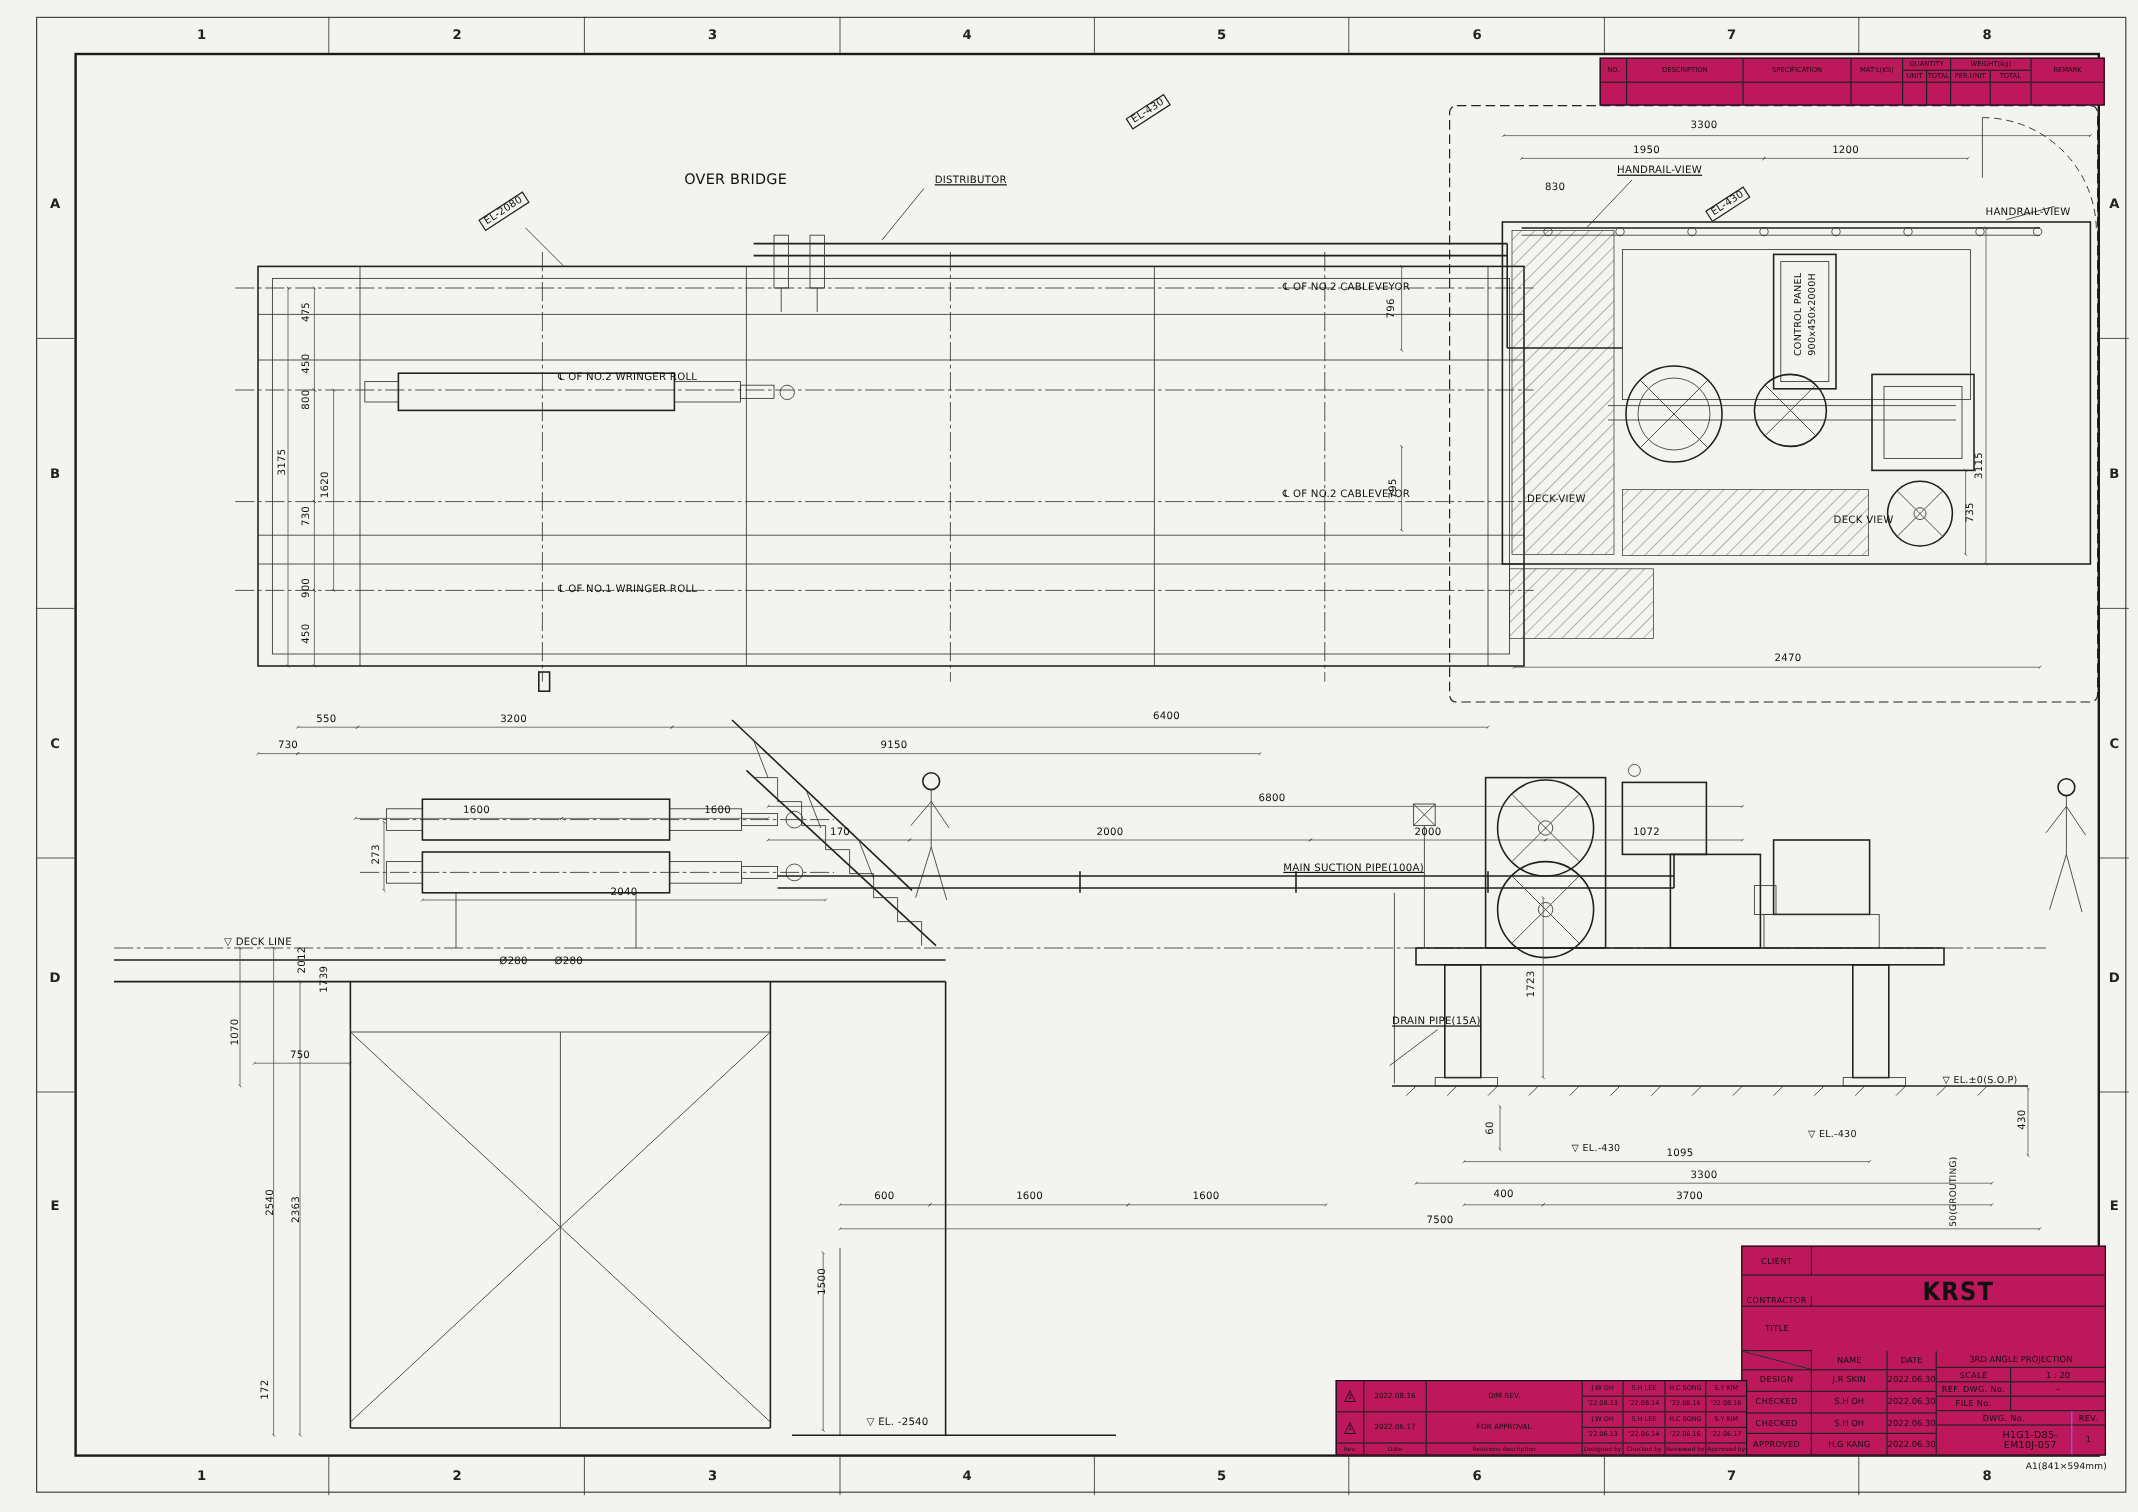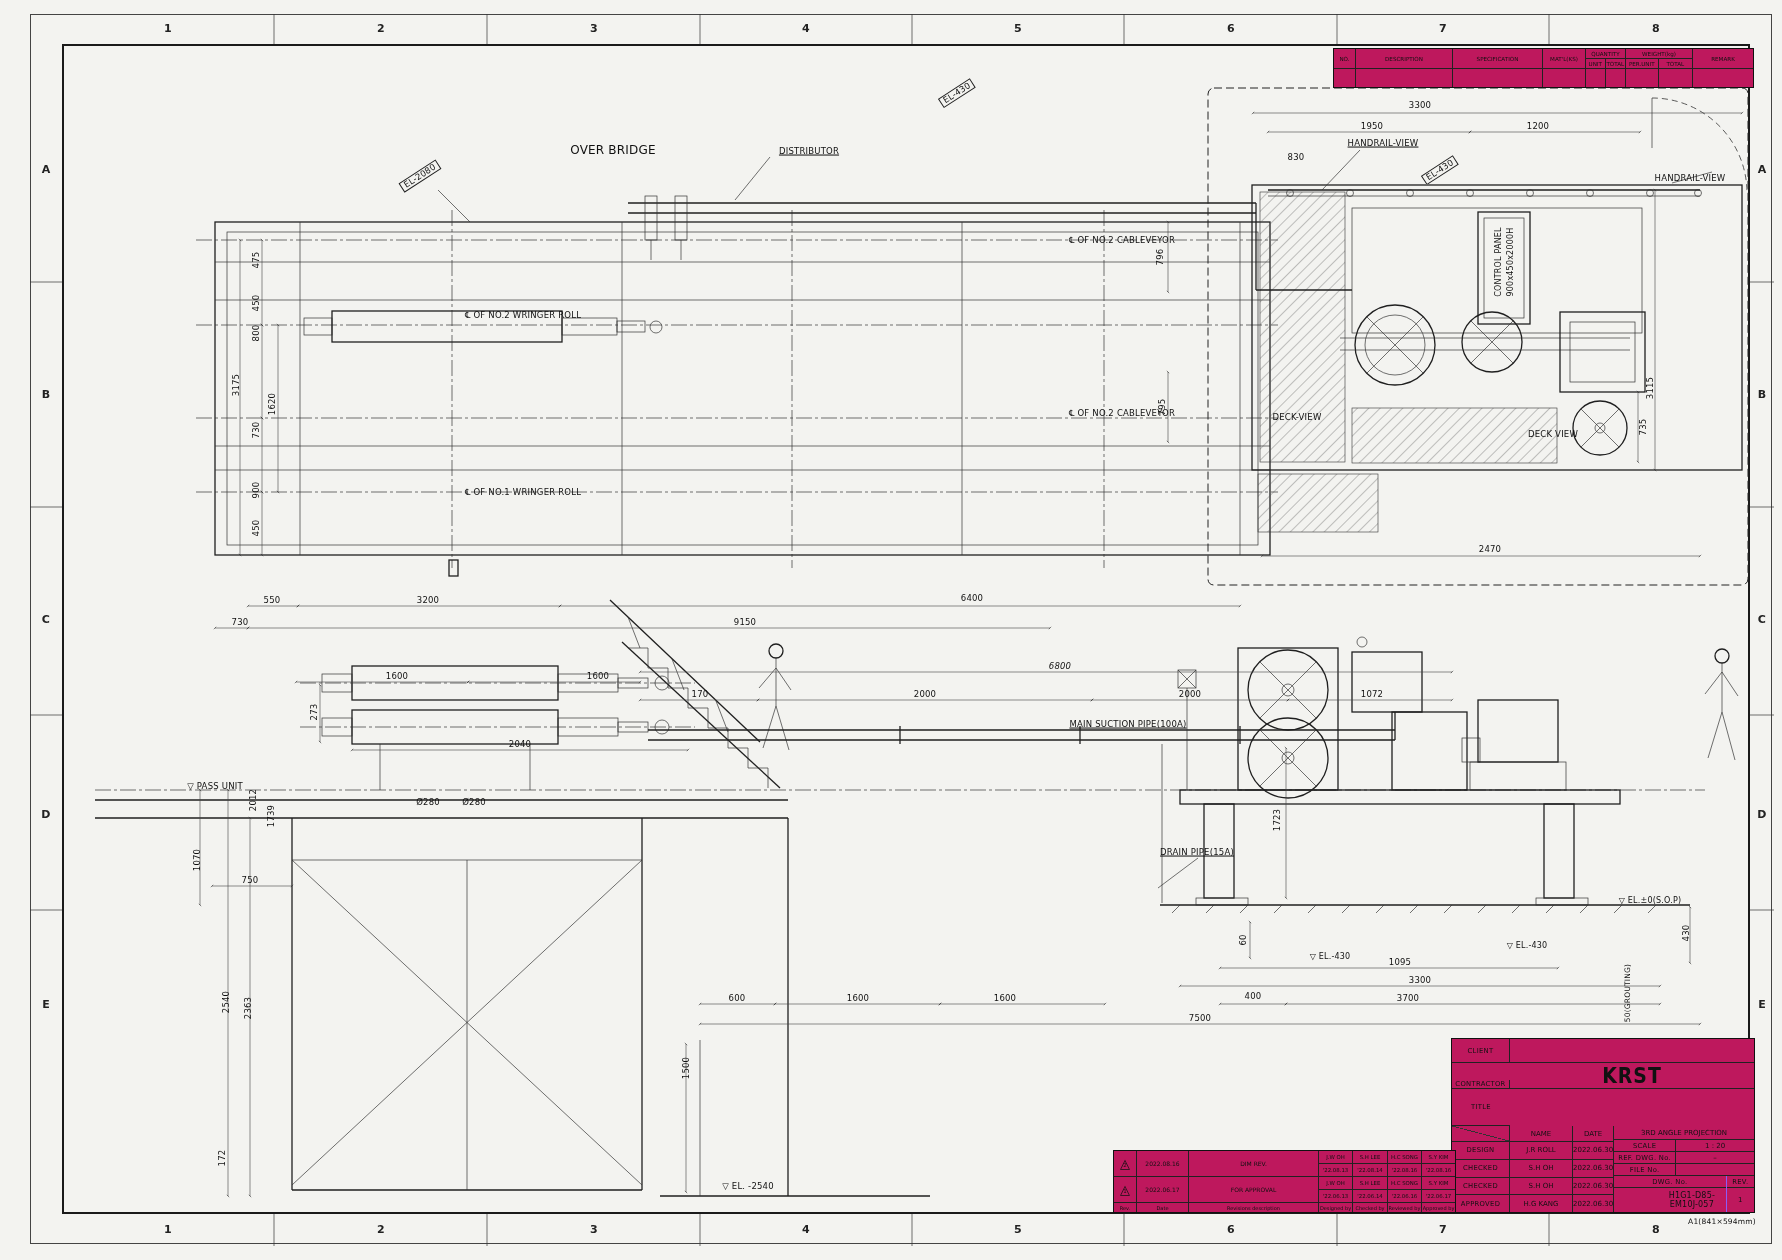--- a/index.html
+++ b/index.html
@@ -373,21 +373,21 @@
       <span class="anno" style="left: 1122px; top: 413px; transform: translate(-50%, -50%);">℄ OF NO.2 CABLEVEYOR</span>
       <span class="anno" style="left: 523px; top: 492px; transform: translate(-50%, -50%);">℄ OF NO.1 WRINGER ROLL</span>
       <span class="anno u" style="left: 1383px; top: 143px; transform: translate(-50%, -50%);">HANDRAIL-VIEW</span>
       <span class="anno" style="left: 1690px; top: 178px; transform: translate(-50%, -50%);">HANDRAIL-VIEW</span>
       <span class="anno" style="left: 1499px; top: 262px; font-size: 8px; transform: translate(-50%, -50%) rotate(-90deg);">CONTROL PANEL</span>
       <span class="anno" style="left: 1511px; top: 262px; font-size: 8px; transform: translate(-50%, -50%) rotate(-90deg);">900x450x2000H</span>
       <span class="anno" style="left: 1297px; top: 417px; transform: translate(-50%, -50%);">DECK-VIEW</span>
       <span class="anno" style="left: 1553px; top: 434px; transform: translate(-50%, -50%);">DECK VIEW</span>
       <span class="anno u" style="left: 1128px; top: 724px; transform: translate(-50%, -50%);">MAIN SUCTION PIPE(100A)</span>
       <span class="anno u" style="left: 1197px; top: 852px; transform: translate(-50%, -50%);">DRAIN PIPE(15A)</span>
-      <span class="anno" style="left: 215px; top: 786px; transform: translate(-50%, -50%);">▽ PASS UNIT</span>
+      <span class="anno" style="left: 215px; top: 786px; transform: translate(-50%, -50%);">▽ DECK LINE</span>
       <span class="anno" style="left: 1330px; top: 957px; font-size: 8px; transform: translate(-50%, -50%);">▽ EL.-430</span>
       <span class="anno" style="left: 1527px; top: 946px; font-size: 8px; transform: translate(-50%, -50%);">▽ EL.-430</span>
       <span class="anno" style="left: 1650px; top: 901px; font-size: 8px; transform: translate(-50%, -50%);">▽ EL.±0(S.O.P)</span>
       <span class="anno" style="left: 748px; top: 1186px; transform: translate(-50%, -50%);">▽ EL. -2540</span>
       <span class="anno" style="left: 1628px; top: 993px; font-size: 7.5px; transform: translate(-50%, -50%) rotate(-90deg);">50(GROUTING)</span>
       <span class="anno" style="left: 1722px; top: 1222px; font-size: 7.5px; transform: translate(-50%, -50%);">A1(841×594mm)</span>
       <span class="anno" style="left: 1420px; top: 105px; transform: translate(-50%, -50%);">3300</span>
       <span class="anno" style="left: 1372px; top: 126px; transform: translate(-50%, -50%);">1950</span>
       <span class="anno" style="left: 1538px; top: 126px; transform: translate(-50%, -50%);">1200</span>
       <span class="anno" style="left: 1296px; top: 157px; transform: translate(-50%, -50%);">830</span>
@@ -402,21 +402,21 @@
       <span class="anno" style="left: 256px; top: 333px; transform: translate(-50%, -50%) rotate(-90deg);">800</span>
       <span class="anno" style="left: 272px; top: 404px; transform: translate(-50%, -50%) rotate(-90deg);">1620</span>
       <span class="anno" style="left: 256px; top: 430px; transform: translate(-50%, -50%) rotate(-90deg);">730</span>
       <span class="anno" style="left: 256px; top: 490px; transform: translate(-50%, -50%) rotate(-90deg);">900</span>
       <span class="anno" style="left: 256px; top: 528px; transform: translate(-50%, -50%) rotate(-90deg);">450</span>
       <span class="anno" style="left: 272px; top: 600px; transform: translate(-50%, -50%);">550</span>
       <span class="anno" style="left: 428px; top: 600px; transform: translate(-50%, -50%);">3200</span>
       <span class="anno" style="left: 972px; top: 598px; transform: translate(-50%, -50%);">6400</span>
       <span class="anno" style="left: 745px; top: 622px; transform: translate(-50%, -50%);">9150</span>
       <span class="anno" style="left: 240px; top: 622px; transform: translate(-50%, -50%);">730</span>
-      <span class="anno" style="left: 1060px; top: 666px; transform: translate(-50%, -50%); font-style: italic;">6800</span>
+      <span class="anno" style="left: 1060px; top: 666px; transform: translate(-50%, -50%);">6800</span>
       <span class="anno" style="left: 397px; top: 676px; transform: translate(-50%, -50%);">1600</span>
       <span class="anno" style="left: 598px; top: 676px; transform: translate(-50%, -50%);">1600</span>
       <span class="anno" style="left: 700px; top: 694px; transform: translate(-50%, -50%);">170</span>
       <span class="anno" style="left: 925px; top: 694px; transform: translate(-50%, -50%);">2000</span>
       <span class="anno" style="left: 1190px; top: 694px; transform: translate(-50%, -50%);">2000</span>
       <span class="anno" style="left: 1372px; top: 694px; transform: translate(-50%, -50%);">1072</span>
       <span class="anno" style="left: 520px; top: 744px; transform: translate(-50%, -50%);">2040</span>
       <span class="anno" style="left: 428px; top: 802px; transform: translate(-50%, -50%);">Ø280</span>
       <span class="anno" style="left: 474px; top: 802px; transform: translate(-50%, -50%);">Ø280</span>
       <span class="anno" style="left: 314px; top: 712px; transform: translate(-50%, -50%) rotate(-90deg);">273</span>
@@ -490,21 +490,21 @@
     </div>
     <div class="row lastrow grow">
       <div style="width:173px;display:flex;flex-direction:column;border-right:1px solid #222;">
         <div class="row" style="height:16px;">
           <div class="cell diag" style="width:58px;"></div>
           <div class="cell" style="width:63px;">NAME</div>
           <div class="cell grow">DATE</div>
         </div>
         <div class="row grow">
           <div class="cell lab" style="width:58px;">DESIGN</div>
-          <div class="cell" style="width:63px;">J.R ROLL</div>
+          <div class="cell" style="width:63px;">J.R SKIN</div>
           <div class="cell grow">2022.06.30</div>
         </div>
         <div class="row grow">
           <div class="cell lab" style="width:58px;">CHECKED</div>
           <div class="cell" style="width:63px;">S.H OH</div>
           <div class="cell grow">2022.06.30</div>
         </div>
         <div class="row grow">
           <div class="cell lab" style="width:58px;">CHECKED</div>
           <div class="cell" style="width:63px;">S.H OH</div>

